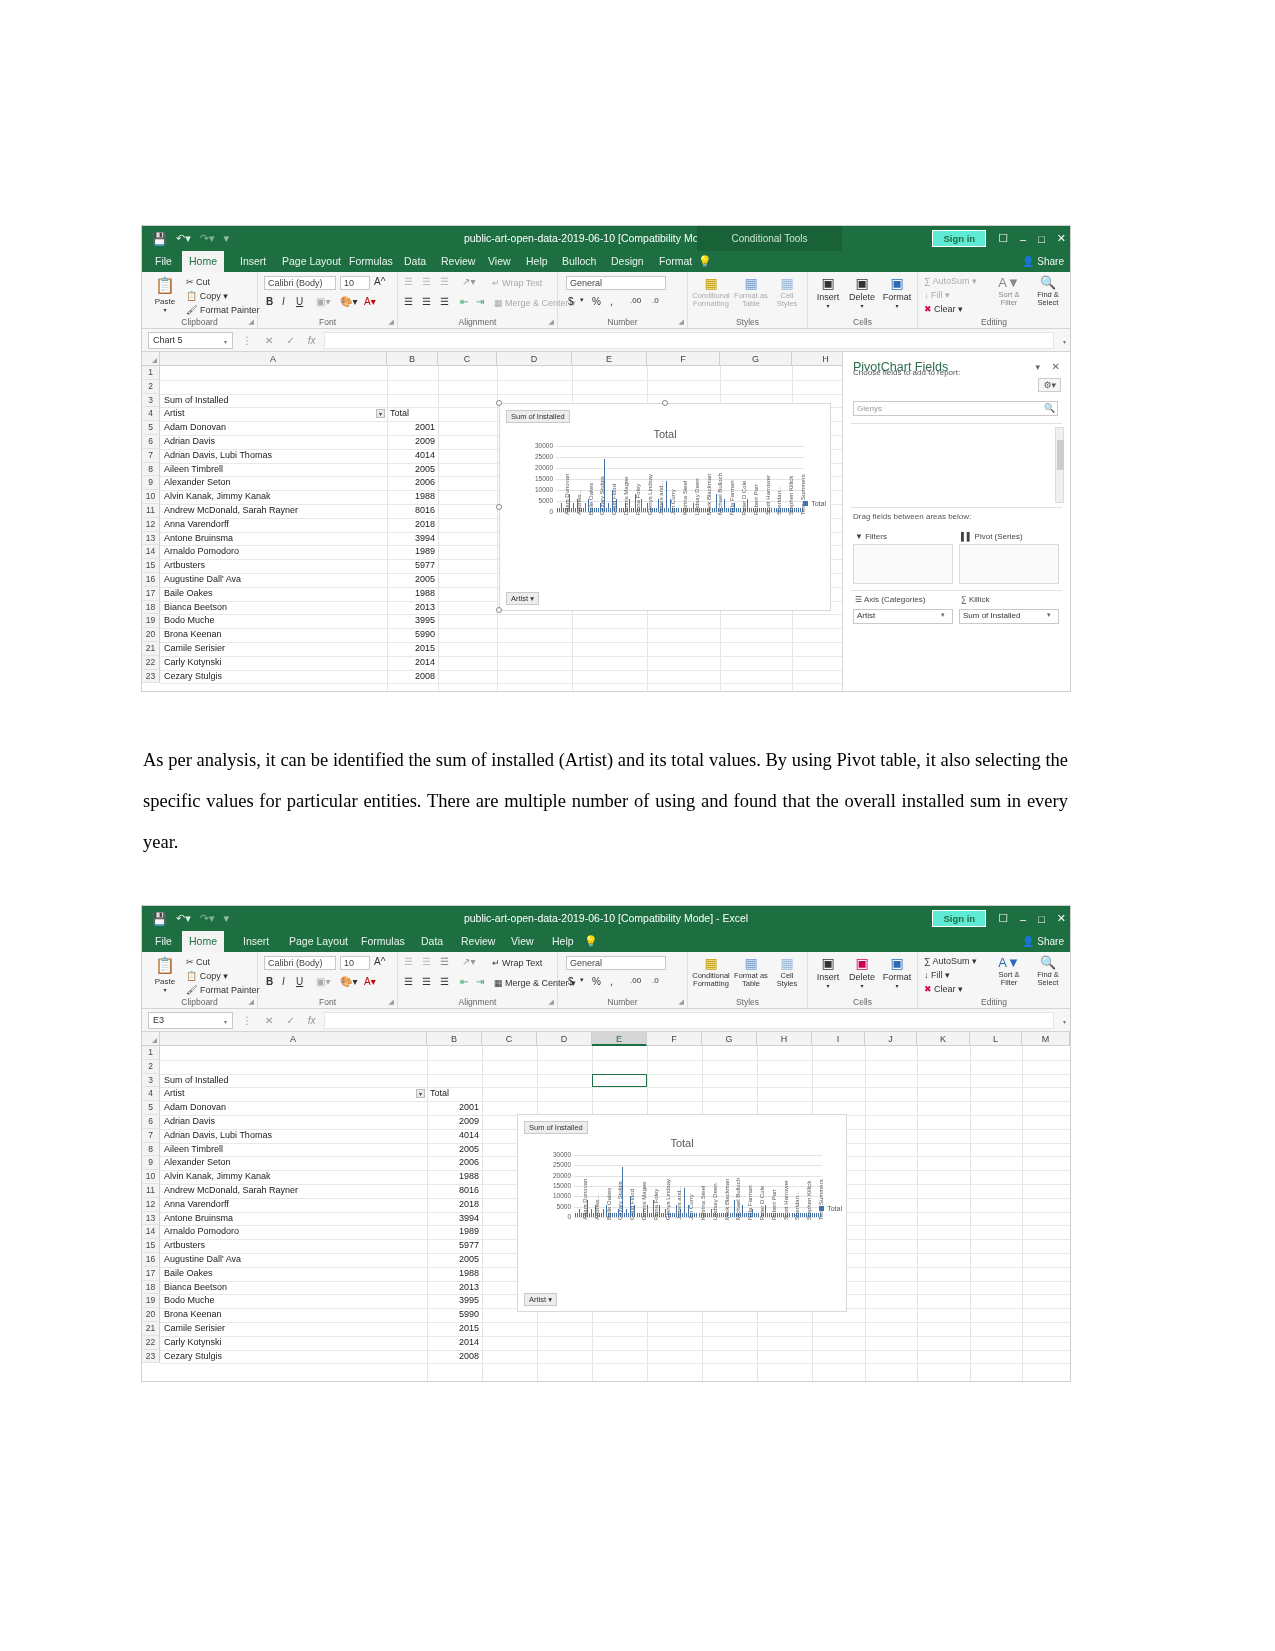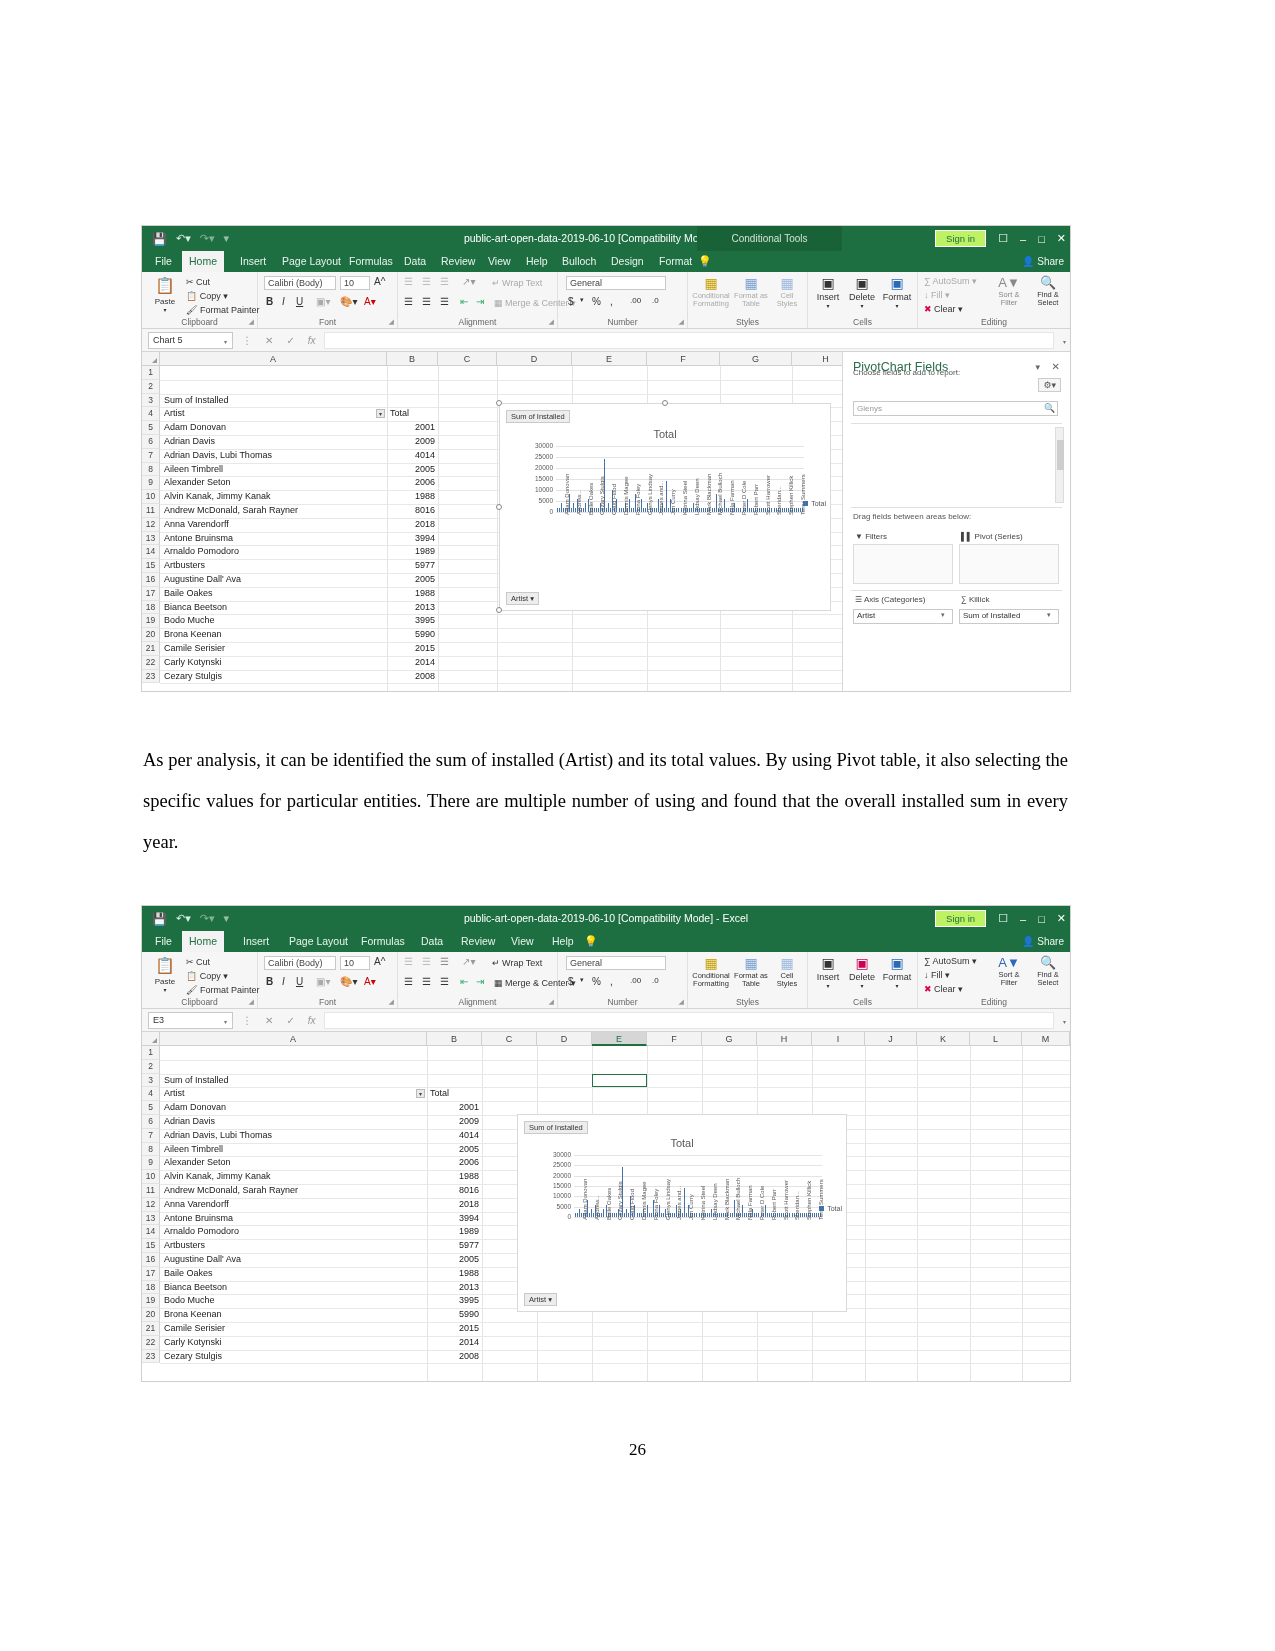--- a/index.html
+++ b/index.html
@@ -14,21 +14,21 @@
   
   .xl{position:absolute;background:#fff;border:1px solid #cfcfcf;overflow:hidden;font-family:"Liberation Sans",sans-serif;}
   .xl *{box-sizing:border-box;}
   .titlebar{height:25px;background:#1d6f42;position:relative;color:#fff;}
   .qat{position:absolute;left:6px;top:0;height:25px;display:flex;align-items:center;gap:9px;padding-left:4px;}
   .qat span{font-size:11px;color:#e8f3ec;opacity:.95;}
   .qat .sv{font-size:12px;}
   .title-text{position:absolute;left:0;right:0;top:0;height:25px;line-height:25px;text-align:center;font-size:10.5px;color:#ffffff;}
   .ctx-tools{position:absolute;top:0;height:25px;line-height:25px;font-size:10px;color:#cfe3d7;background:#196238;text-align:center;}
   .win-ctrl{position:absolute;right:4px;top:0;height:25px;display:flex;align-items:center;gap:12px;}
-  .signin{background:#bef264;color:#1d6f42;font-size:9.5px;padding:2px 10px;border:1px solid #fff;}
+  .signin{background:#5eead4;color:#1d6f42;font-size:9.5px;padding:2px 10px;border:1px solid #fff;font-weight:bold;}
   .wc{color:#fff;font-size:11px;}
 
   .tabstrip{height:21px;background:#1d6f42;position:relative;}
   .tab{position:absolute;top:0;height:21px;line-height:21px;font-size:10.5px;color:#eaf4ee;padding:0 7px;white-space:nowrap;}
   .tab.active{background:#f3f3f3;color:#1d6f42;}
   .tellme{position:absolute;top:16px;height:21px;line-height:21px;font-size:10px;color:#eef7f2;white-space:nowrap;}
   .bulb{position:absolute;top:4px;font-size:11px;color:#ffe08a;}
   .share{position:absolute;right:6px;top:0;height:21px;line-height:21px;font-size:10px;color:#eef7f2;}
 
   .ribbon{position:relative;background:#f6f6f6;border-bottom:1px solid #d4d4d4;}
@@ -994,14 +994,13 @@
         <div class="xlab" style="left: 288.286px; top: 105px;">Stephen Killick</div>
         <div class="xlab" style="left: 300.095px; top: 105px;">Terry Summers</div>
         <div class="legend" style="right: 4px; top: 90px;">
           <i></i>
           <span>Total</span>
         </div>
         <div class="btnfield" style="left: 6px; bottom: 5px;">Artist ▾</div>
       </div>
   </div>
 
-  <div class="page-num">26</div>
 </div>
 
 </body></html>

